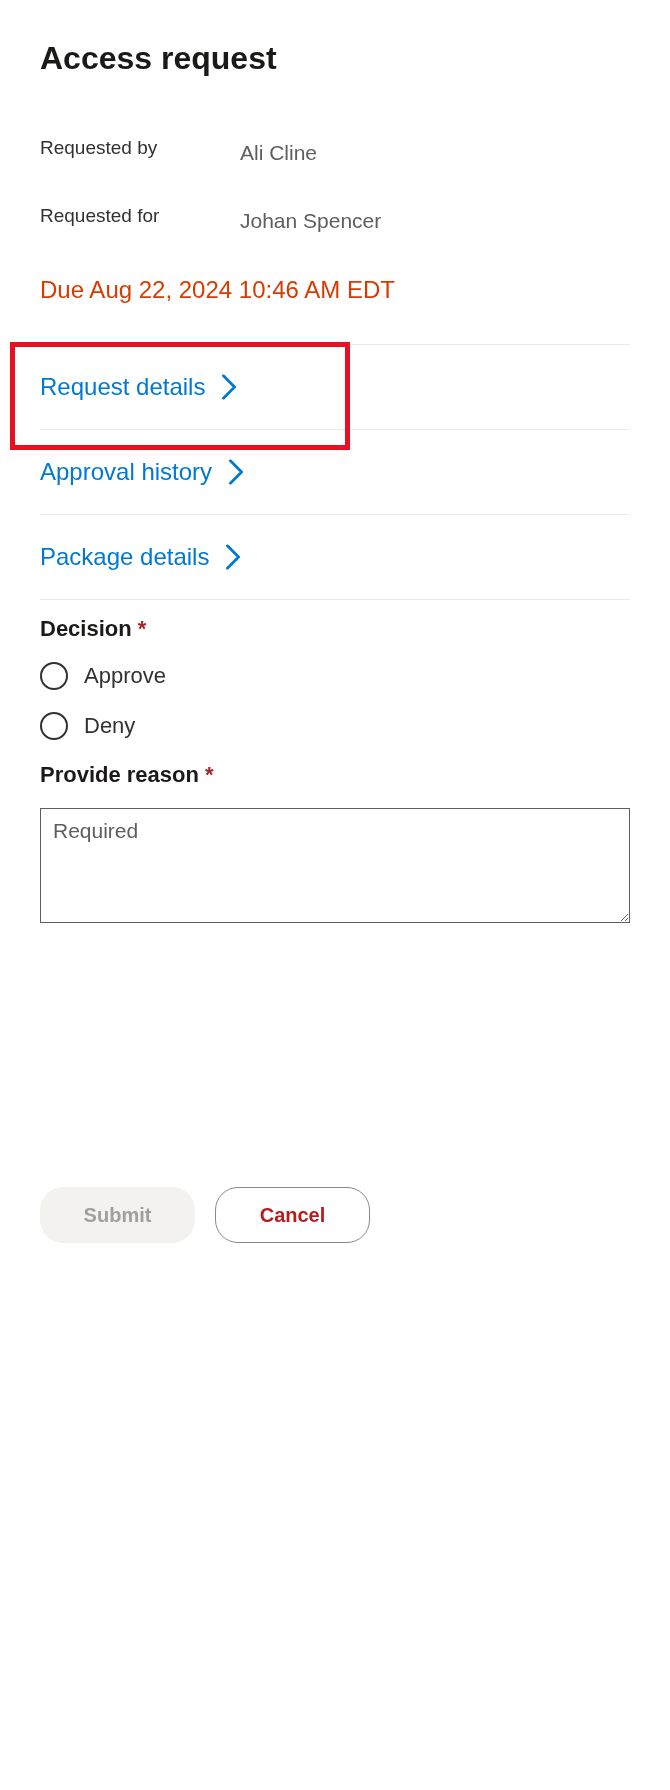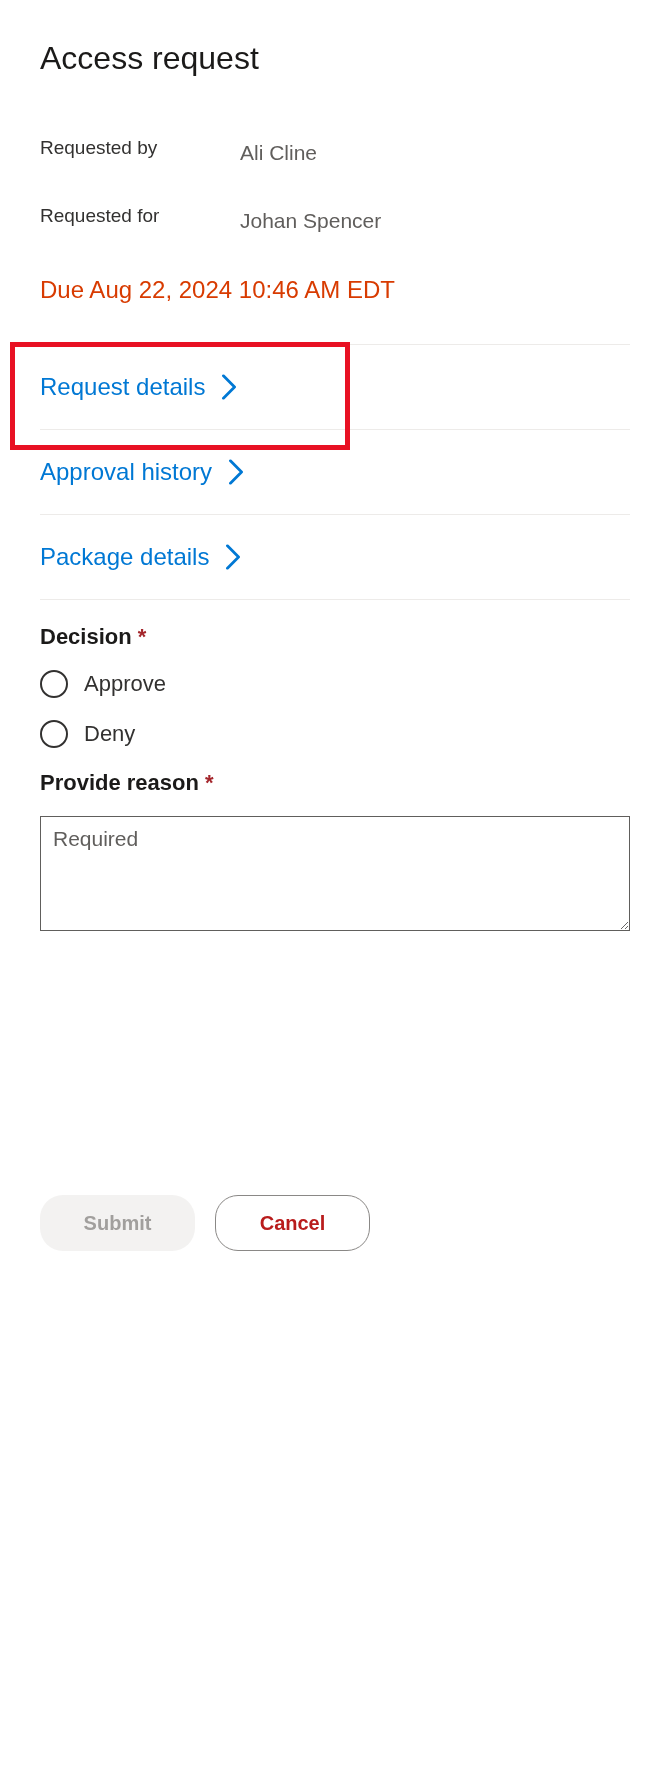--- a/index.html
+++ b/index.html
@@ -8,21 +8,21 @@
       background: #fff;
       color: #323130;
       width: 670px;
       padding: 0;
     }
     .page {
       padding: 40px 40px 0 40px;
     }
     .page-title {
       font-size: 32px;
-      font-weight: 400;
+      font-weight: 700;
       color: #1b1a19;
       margin-bottom: 60px;
     }
     .field {
       display: flex;
       align-items: flex-start;
       margin-bottom: 36px;
     }
     .field-label {
       width: 200px;
@@ -68,21 +68,21 @@
     .chevron svg { display: block; }
     .highlight-box {
       position: absolute;
       border: 5px solid #e81123;
       pointer-events: none;
     }
     .expander-wrap {
       position: relative;
     }
     .decision {
-      margin-top: 24px;
+      margin-top: 16px;
     }
     .group-label {
       font-size: 22px;
       font-weight: 600;
       color: #1b1a19;
       margin-bottom: 20px;
     }
     .required {
       color: #a4262c;
     }

